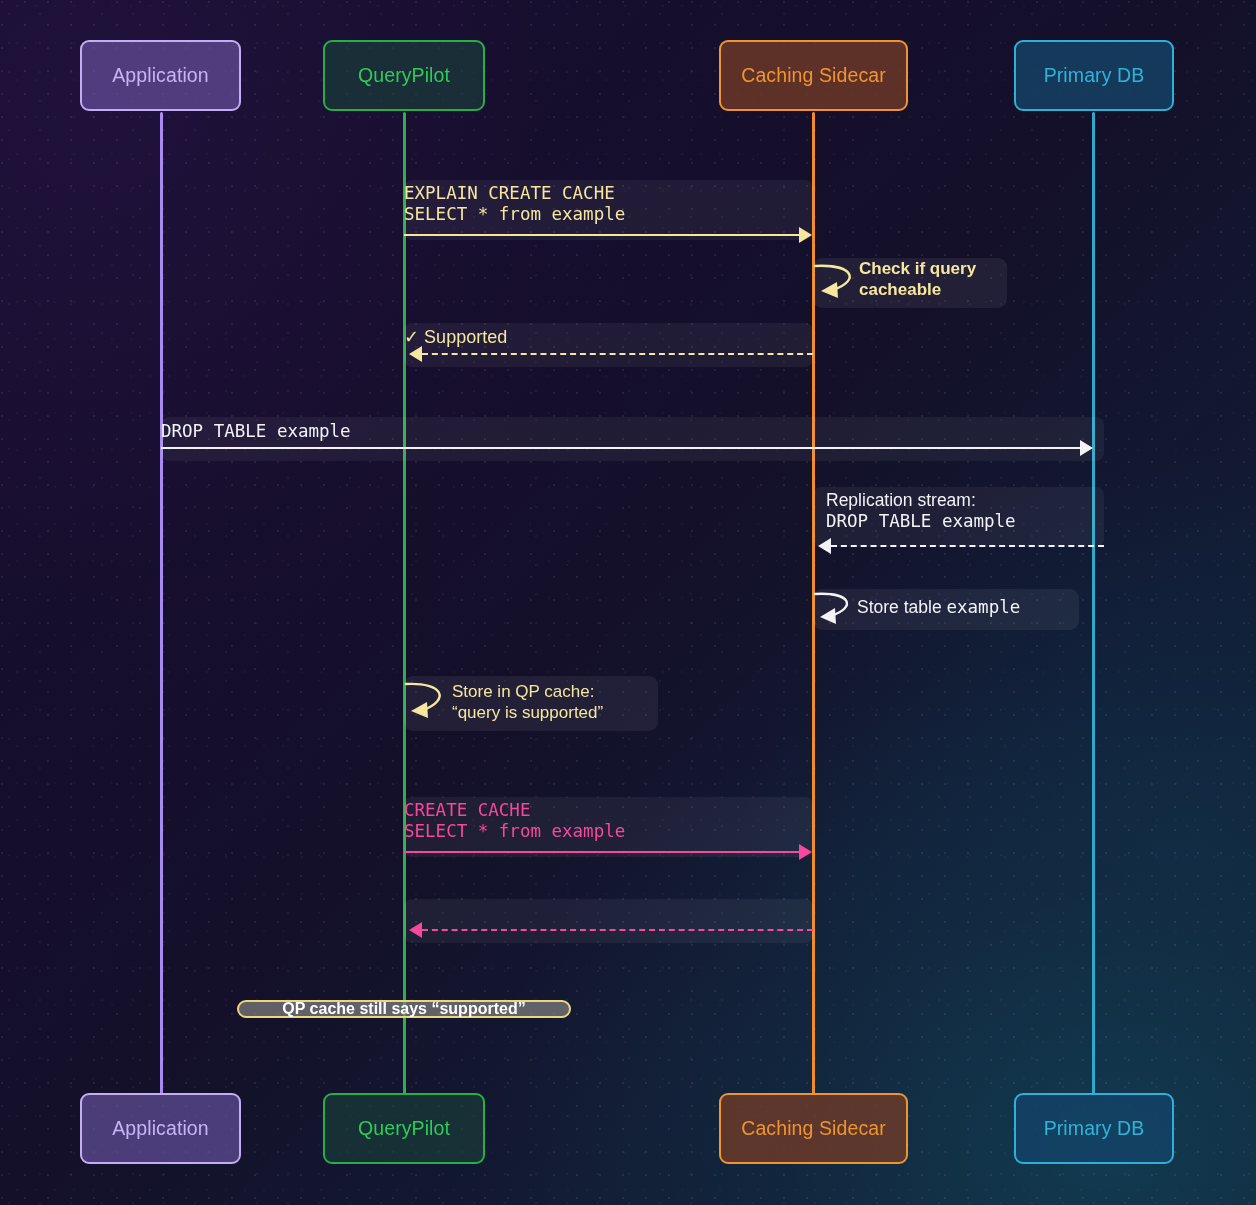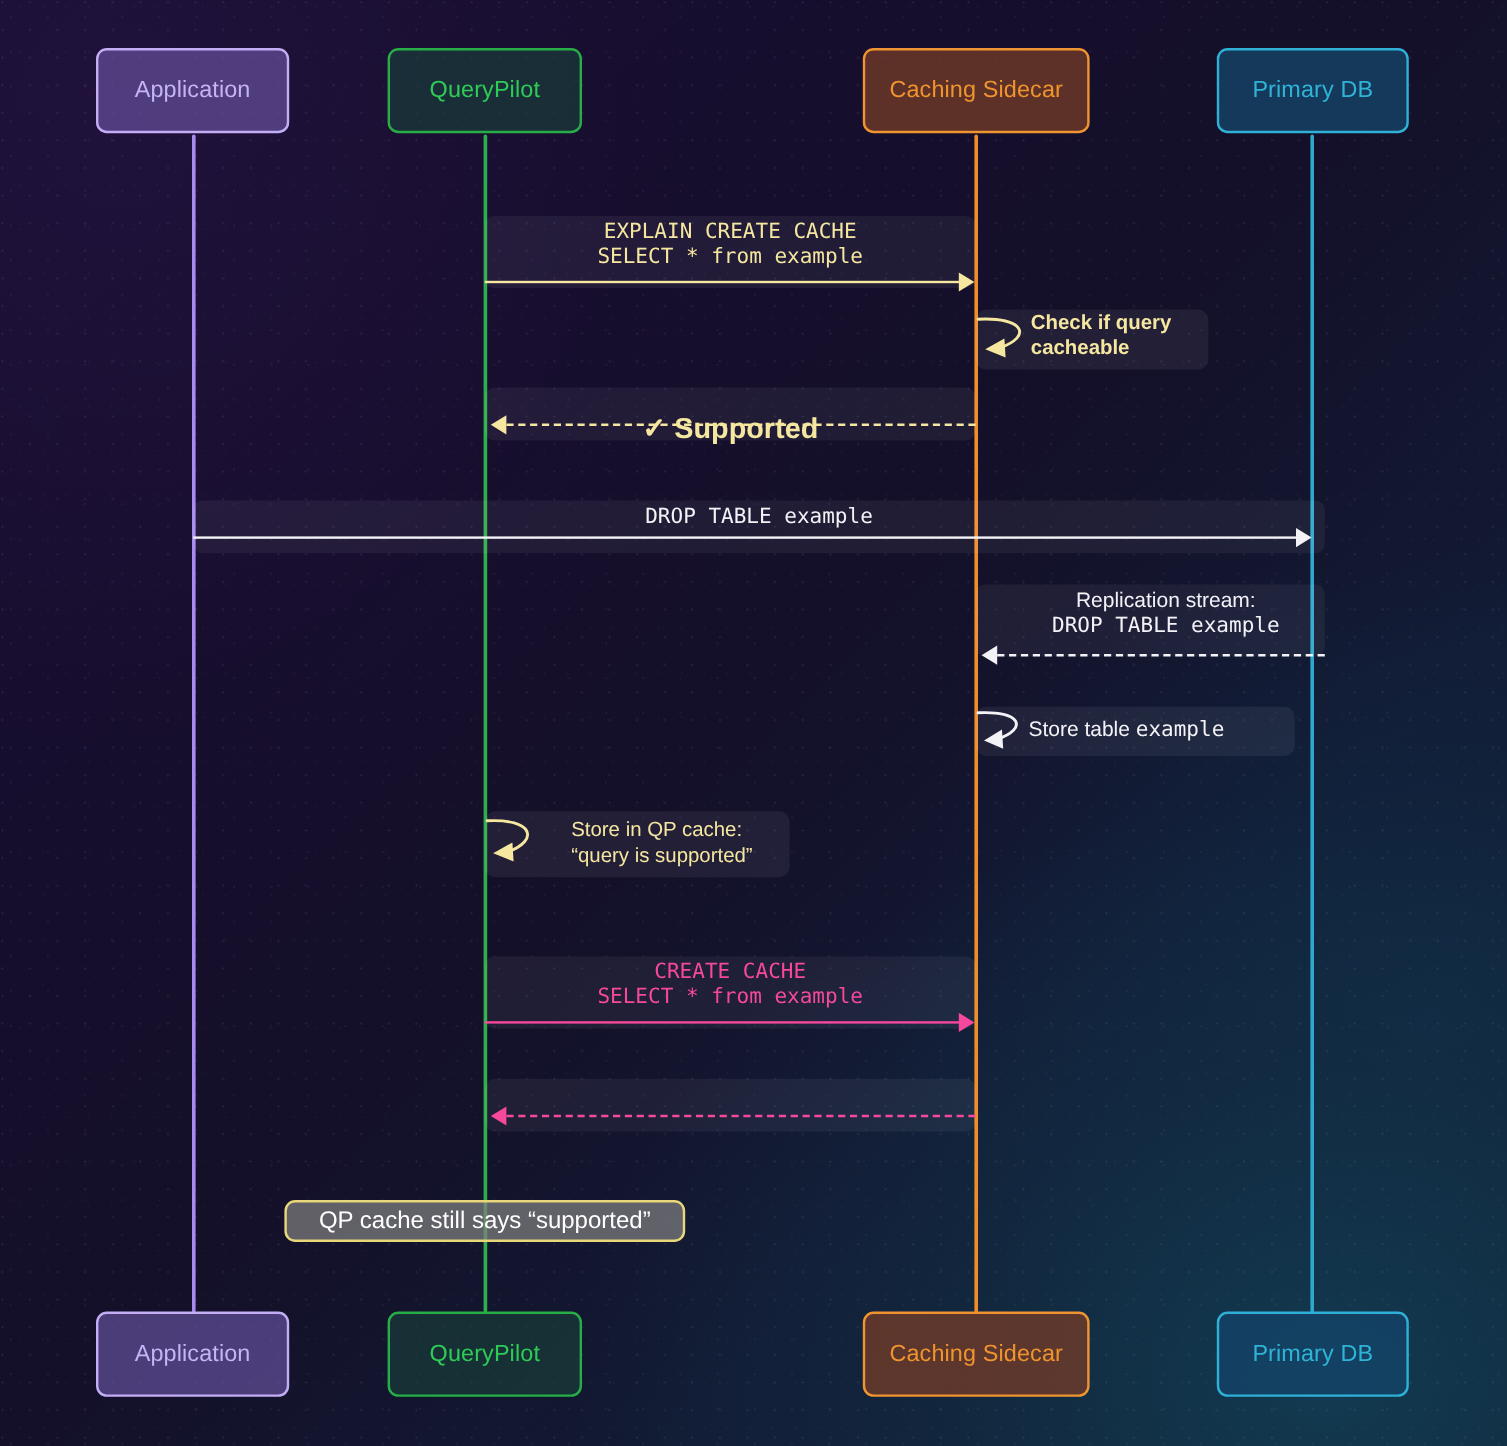--- a/index.html
+++ b/index.html
@@ -78,21 +78,21 @@
     width: 0; height: 0;
     border-top: 8px solid transparent;
     border-bottom: 8px solid transparent;
   }
   .head.right { border-left-width: 13px; border-left-style: solid; }
   .head.left  { border-right-width: 13px; border-right-style: solid; }
 
   
   .mlabel {
     position: absolute;
-    text-align: center;
+    text-align: left;
     line-height: 1.22;
     white-space: pre;
     pointer-events: none;
   }
   .mono { font-family: "DejaVu Sans Mono", "Liberation Mono", monospace; }
   .sans { font-family: "Liberation Sans", sans-serif; }
 
   
   .loopwrap { position: absolute; }
   .loopwrap svg { display: block; overflow: visible; }
@@ -155,21 +155,21 @@
   <div class="loopwrap" style="left:813px; top:258px;">
     <svg width="60" height="50" viewBox="0 0 60 50">
       <path d="M2,8 C40,6 48,22 20,32" fill="none" stroke="#f5e6a0" stroke-width="2.4" stroke-linecap="round"></path>
       <polygon points="24,24 8,33 25,40" fill="#f5e6a0"></polygon>
     </svg>
   </div>
   <div class="looptext sans" style="left:859px; top:258px; font-size:17px; color:#f5e6a0;font-weight:bold;"><span>Check if query</span>
 <span>cacheable</span></div>
 
   <div class="band" style="left:404px; top:323px; width:409px; height:44px;"></div>
-  <div class="mlabel sans" style="left:404px; top:343px; width:409px; font-size:24px; color:#f5e6a0;font-weight:bold;"><span>✓</span> <span>Supported</span></div>
+  <div class="mlabel sans" style="left:404px; top:327px; width:409px; font-size:18px; color:#f5e6a0;"><span>✓</span> <span>Supported</span></div>
   <div class="arrow-line dashed" style="left:422px; top:353px; width:391px; border-top-color:#f5e6a0;"></div>
   <div class="head left" style="left:409px; top:346px; border-right-color:#f5e6a0;"></div>
 
   <div class="band" style="left:161px; top:417px; width:943px; height:44px;"></div>
   <div class="mlabel mono" style="left:161px; top:421px; width:943px; font-size:17.5px; color:#f2f2f7;"><span>DROP TABLE example</span></div>
   <div class="arrow-line" style="left:161px; top:447px; width:920px; border-top-color:#f2f2f7;"></div>
   <div class="head right" style="left:1080px; top:440px; border-left-color:#f2f2f7;"></div>
 
   <div class="band" style="left:813px; top:487px; width:291px; height:60px;"></div>
   <div class="mlabel" style="left:826px; top:490px; width:291px; font-size:17.5px; color:#f2f2f7;"><span class="sans">Replication stream:</span>
@@ -186,34 +186,34 @@
   </div>
   <div class="looptext" style="left:857px; top:597px; font-size:17.5px; color:#f2f2f7;"><span class="sans">Store table </span><span class="mono">example</span></div>
 
   <div class="loopnote" style="left:404px; top:676px; width:254px; height:55px;"></div>
   <div class="loopwrap" style="left:404px; top:676px;">
     <svg width="58" height="55" viewBox="0 0 58 55">
       <path d="M2,8 C40,6 46,24 19,34" fill="none" stroke="#f5e6a0" stroke-width="2.4" stroke-linecap="round"></path>
       <polygon points="23,26 7,35 24,42" fill="#f5e6a0"></polygon>
     </svg>
   </div>
-  <div class="looptext sans" style="left:452px; top:681px; font-size:17px; color:#f5e6a0;margin-left:24px;"><span>Store in QP cache:</span>
+  <div class="looptext sans" style="left:452px; top:681px; font-size:17px; color:#f5e6a0;"><span>Store in QP cache:</span>
 <span>“query is supported”</span></div>
 
   <div class="band" style="left:404px; top:797px; width:409px; height:60px;"></div>
   <div class="mlabel mono" style="left:404px; top:800px; width:409px; font-size:17.5px; color:#f6489c;"><span>CREATE CACHE</span>
 <span>SELECT * from example</span></div>
   <div class="arrow-line" style="left:404px; top:851px; width:396px; border-top-color:#f6489c;"></div>
   <div class="head right" style="left:799px; top:844px; border-left-color:#f6489c;"></div>
 
   <div class="band" style="left:404px; top:899px; width:409px; height:44px;"></div>
   <div class="arrow-line dashed" style="left:422px; top:929px; width:391px; border-top-color:#f6489c;"></div>
   <div class="head left" style="left:409px; top:922px; border-right-color:#f6489c;"></div>
 
-  <div class="note" style="left:237px; top:1000px; width:334px; height:35px; border:2px solid #e8d87a; background:rgba(128,128,128,0.72); color:#ffffff; font-size:20px;">
+  <div class="note" style="left:237px; top:1000px; width:334px; height:18px; border:2px solid #e8d87a; background:rgba(128,128,128,0.72); color:#ffffff; font-size:16px;font-weight:bold;">
     <span>QP cache still says “supported”</span>
   </div>
 
   <div class="pbox" style="left:80px; top:1093px; width:161px; height:71px; border-color:#c3aef5; background:rgba(110,88,170,0.62); color:#c6b4f6;">
     <span>Application</span>
   </div>
   <div class="pbox" style="left:323px; top:1093px; width:162px; height:71px; border-color:#27ae47; background:rgba(27,66,60,0.60); color:#2ecc57;">
     <span>QueryPilot</span>
   </div>
   <div class="pbox" style="left:719px; top:1093px; width:189px; height:71px; border-color:#ef9431; background:rgba(114,59,40,0.78); color:#f0952e;">

